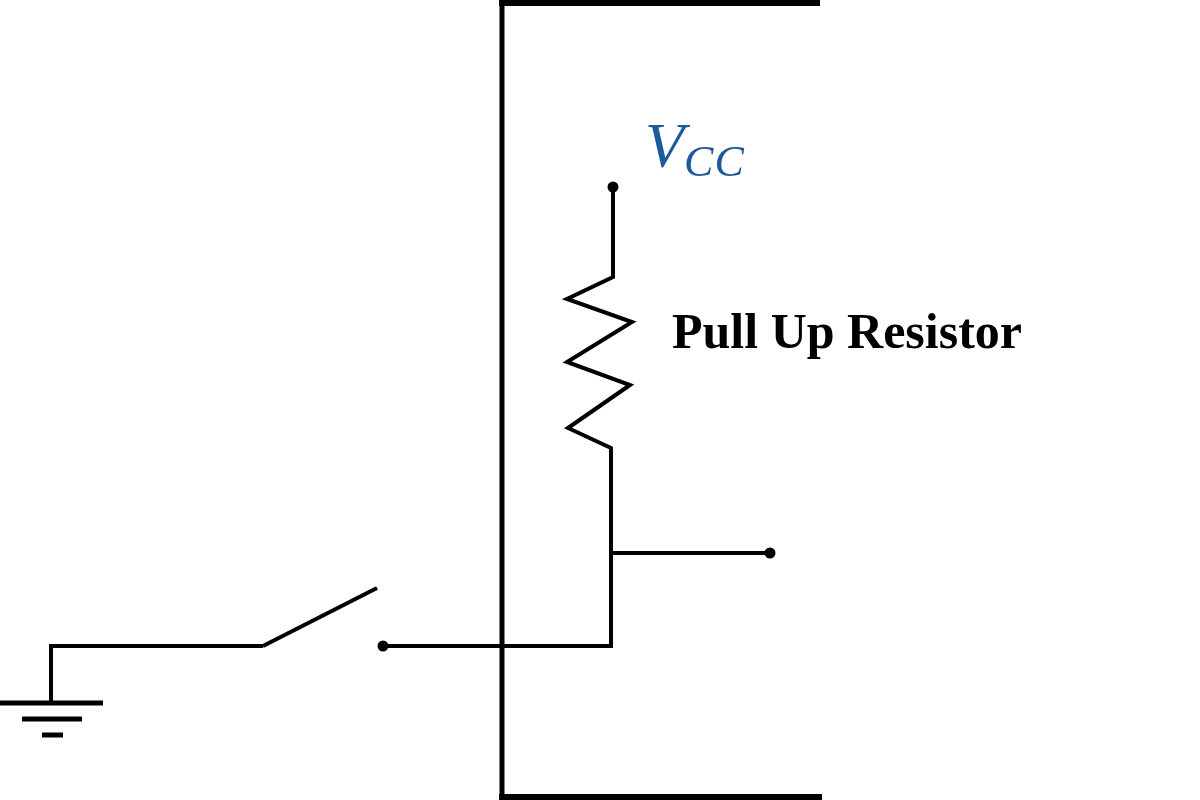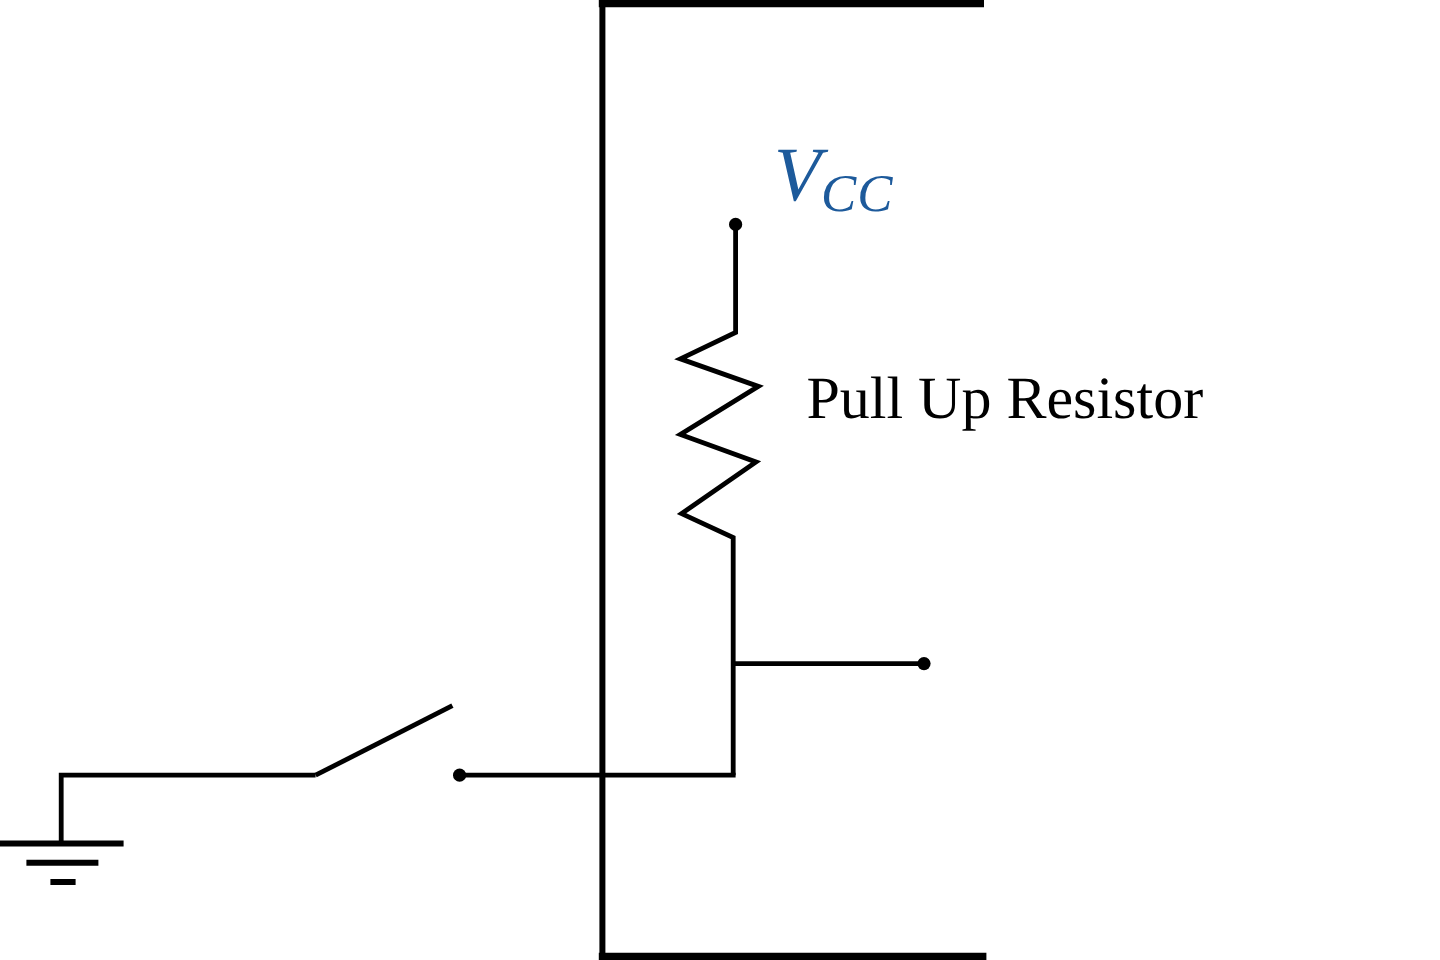--- a/index.html
+++ b/index.html
@@ -69,20 +69,21 @@
     white-space: nowrap;
   }
   .vcc-label .sub {
     font-size: 44px;
     vertical-align: -9px;
     letter-spacing: 1px;
   }
   .pullup-label {
     left: 672px;
     top: 306px;
+    font-weight: bold;
   }
   .inputpin-label {
     left: 808px;
     top: 520px;
   }
 </style>
 </head>
 <body>
 
 <div class="canvas">

